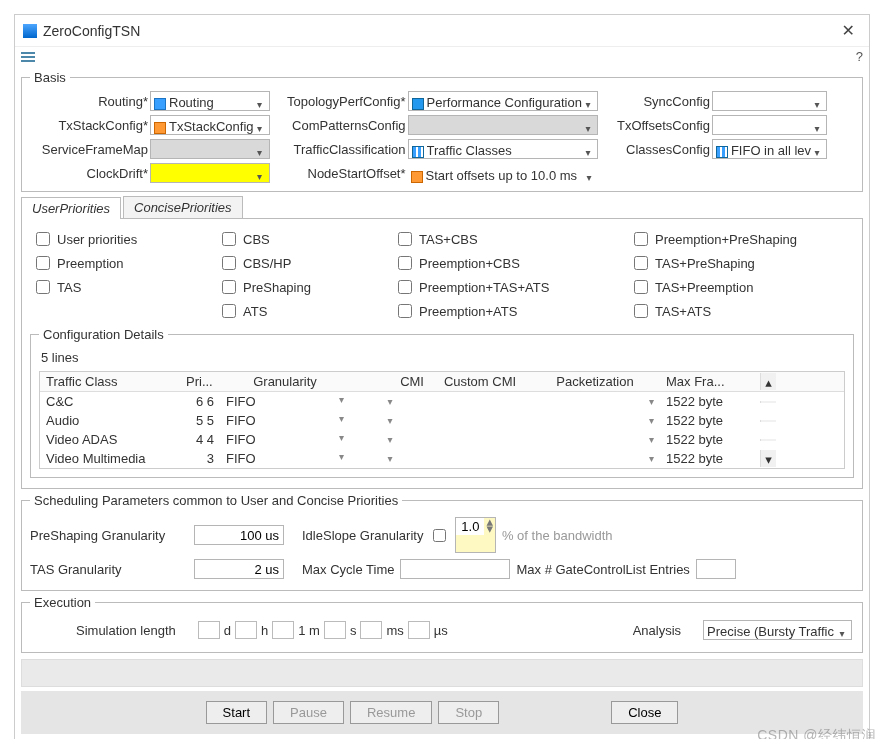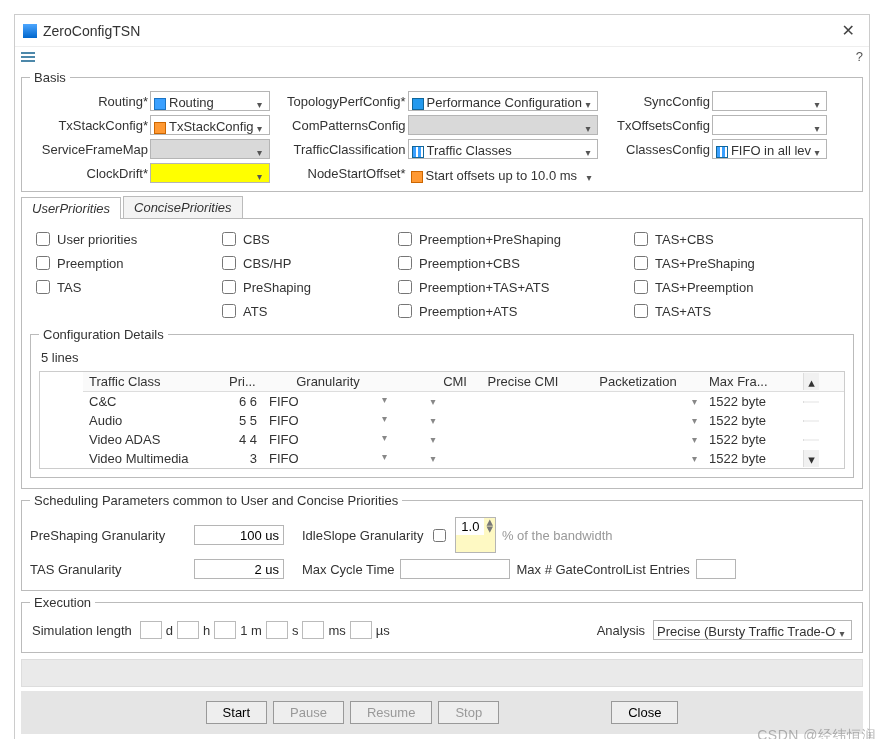--- a/index.html
+++ b/index.html
@@ -30,34 +30,34 @@
 .ico.orange { background: #ff9933; border:1px solid #cc6600;}
 .ico.square-blue { background: #2299ee; border:1px solid #116699;}
 .ico.stripes { background: repeating-linear-gradient(90deg,#3aa0ff 0 3px, #fff 3px 5px); border:1px solid #116699;}
 .tabs { display: flex; border-bottom: 1px solid #bbb; margin: 2px 6px 0; font-style: italic; }
 .tab { padding: 3px 10px; border: 1px solid #bbb; border-bottom: none; background: #f3f3f3; margin-right: 2px; cursor: pointer; }
 .tab.active { background: #fff; position: relative; top: 1px; }
 .checks { display: grid; grid-template-columns: 180px 170px 230px 200px; padding: 8px 8px 2px; gap: 4px 6px; }
 .chk { display: flex; align-items: center; gap: 4px; }
 .chk input { width: 14px; height: 14px; }
 .table { border: 1px solid #ccc; margin-top: 4px; background: #fff; }
-.thead, .trow { display: grid; grid-template-columns: 140px 40px 130px 80px 100px 130px 100px 16px; align-items: center; margin-left: 43px; }
+.thead, .trow { display: grid; grid-template-columns: 140px 40px 130px 80px 100px 130px 100px 16px; align-items: center; }
 .thead { background: #fafafa; border-bottom: 1px solid #ddd; }
 .th, .td { padding: 2px 6px; white-space: nowrap; overflow: hidden; }
 .th { color: #333; }
 .ddcell { text-align: center; color: #888; font-size: 10px; }
 .scrollcol { background: #f1f1f1; border-left: 1px solid #ddd; display:flex; align-items:flex-start; justify-content:center; padding-top:2px;}
 .sp-row { display: flex; align-items: center; gap: 6px; padding: 3px 0; flex-wrap: nowrap;}
 .sp-row .l { width: 158px; }
 .numbox { width: 90px; height: 20px; border: 1px solid #b5b5b5; text-align: right; padding: 0 4px; background:#fff;}
 .numbox.small { width: 60px; }
 .spinbox { display:inline-flex; align-items:flex-start; border:1px solid #b5b5b5; height:36px; background:#fef9c3;}
 .spinbox input{width:28px;border:none;text-align:center;}
 .spinbox .arrows{display:flex;flex-direction:column;font-size:7px;line-height:7px;color:#777;padding:0 2px;}
-.exec-row { display: flex; align-items: center; gap: 8px; padding: 4px 2px; }
+.exec-row { display: flex; align-items: center; gap: 22px; padding: 4px 2px; margin-left: 44px; }
 .mini { width: 22px; height: 18px; border:1px solid #bbb; background:#fff; }
 .analysis-combo { flex:1; max-width:320px;}
 .btnbar { display: flex; justify-content: center; gap: 6px; padding: 10px 0; background:#e5e5e5; margin:4px 6px 6px; }
 .bigpad { height: 28px; background:#eaeaea; margin:6px 6px 0; border:1px solid #ddd;}
 button.act { padding: 3px 16px; border: 1px solid #999; background: #eee; cursor: pointer; }
 button.act:disabled { color: #999; }
 .watermark { position: absolute; right: 20px; bottom: 10px; color: rgba(120,120,120,0.55); font-size: 14px; letter-spacing: .5px; }
 .dimmed { color:#999; }
 .sep6 { width:6px;}
 </style>
@@ -185,25 +185,25 @@
       <div class="chk">
           <input type="checkbox" style="">
           <span>User priorities</span>
         </div>
       <div class="chk">
           <input type="checkbox" style="">
           <span>CBS</span>
         </div>
       <div class="chk">
           <input type="checkbox" style="">
+          <span>TAS+CBS</span>
+        </div>
+      <div class="chk">
+          <input type="checkbox" style="">
           <span>Preemption+PreShaping</span>
-        </div>
-      <div class="chk">
-          <input type="checkbox" style="">
-          <span>TAS+CBS</span>
         </div>
 
       <div class="chk">
           <input type="checkbox" style="">
           <span>Preemption</span>
         </div>
       <div class="chk">
           <input type="checkbox" style="">
           <span>CBS/HP</span>
         </div>
@@ -250,21 +250,21 @@
 
     <fieldset>
       <legend>Configuration Details</legend>
       <div style="padding:2px 2px;">5  lines</div>
       <div class="table">
         <div class="thead">
           <div class="th">Traffic Class</div>
           <div class="th">Pri...</div>
           <div class="th" style="text-align:center">Granularity</div>
           <div class="th" style="text-align:right">CMI</div>
-          <div class="th" style="text-align:center">Precise CMI</div>
+          <div class="th" style="text-align:center">Custom CMI</div>
           <div class="th" style="text-align:center">Packetization</div>
           <div class="th">Max Fra...</div>
           <div class="scrollcol">▴</div>
         </div>
         <div id="tbody">
             <div class="trow">
               <div class="td">C&amp;C</div>
               <div class="td" style="text-align:right">6 6</div>
               <div class="td" style="display:flex;">FIFO<span style="flex:1"></span><span class="ddcell">▾</span></div>
               <div class="td ddcell">▾</div>

